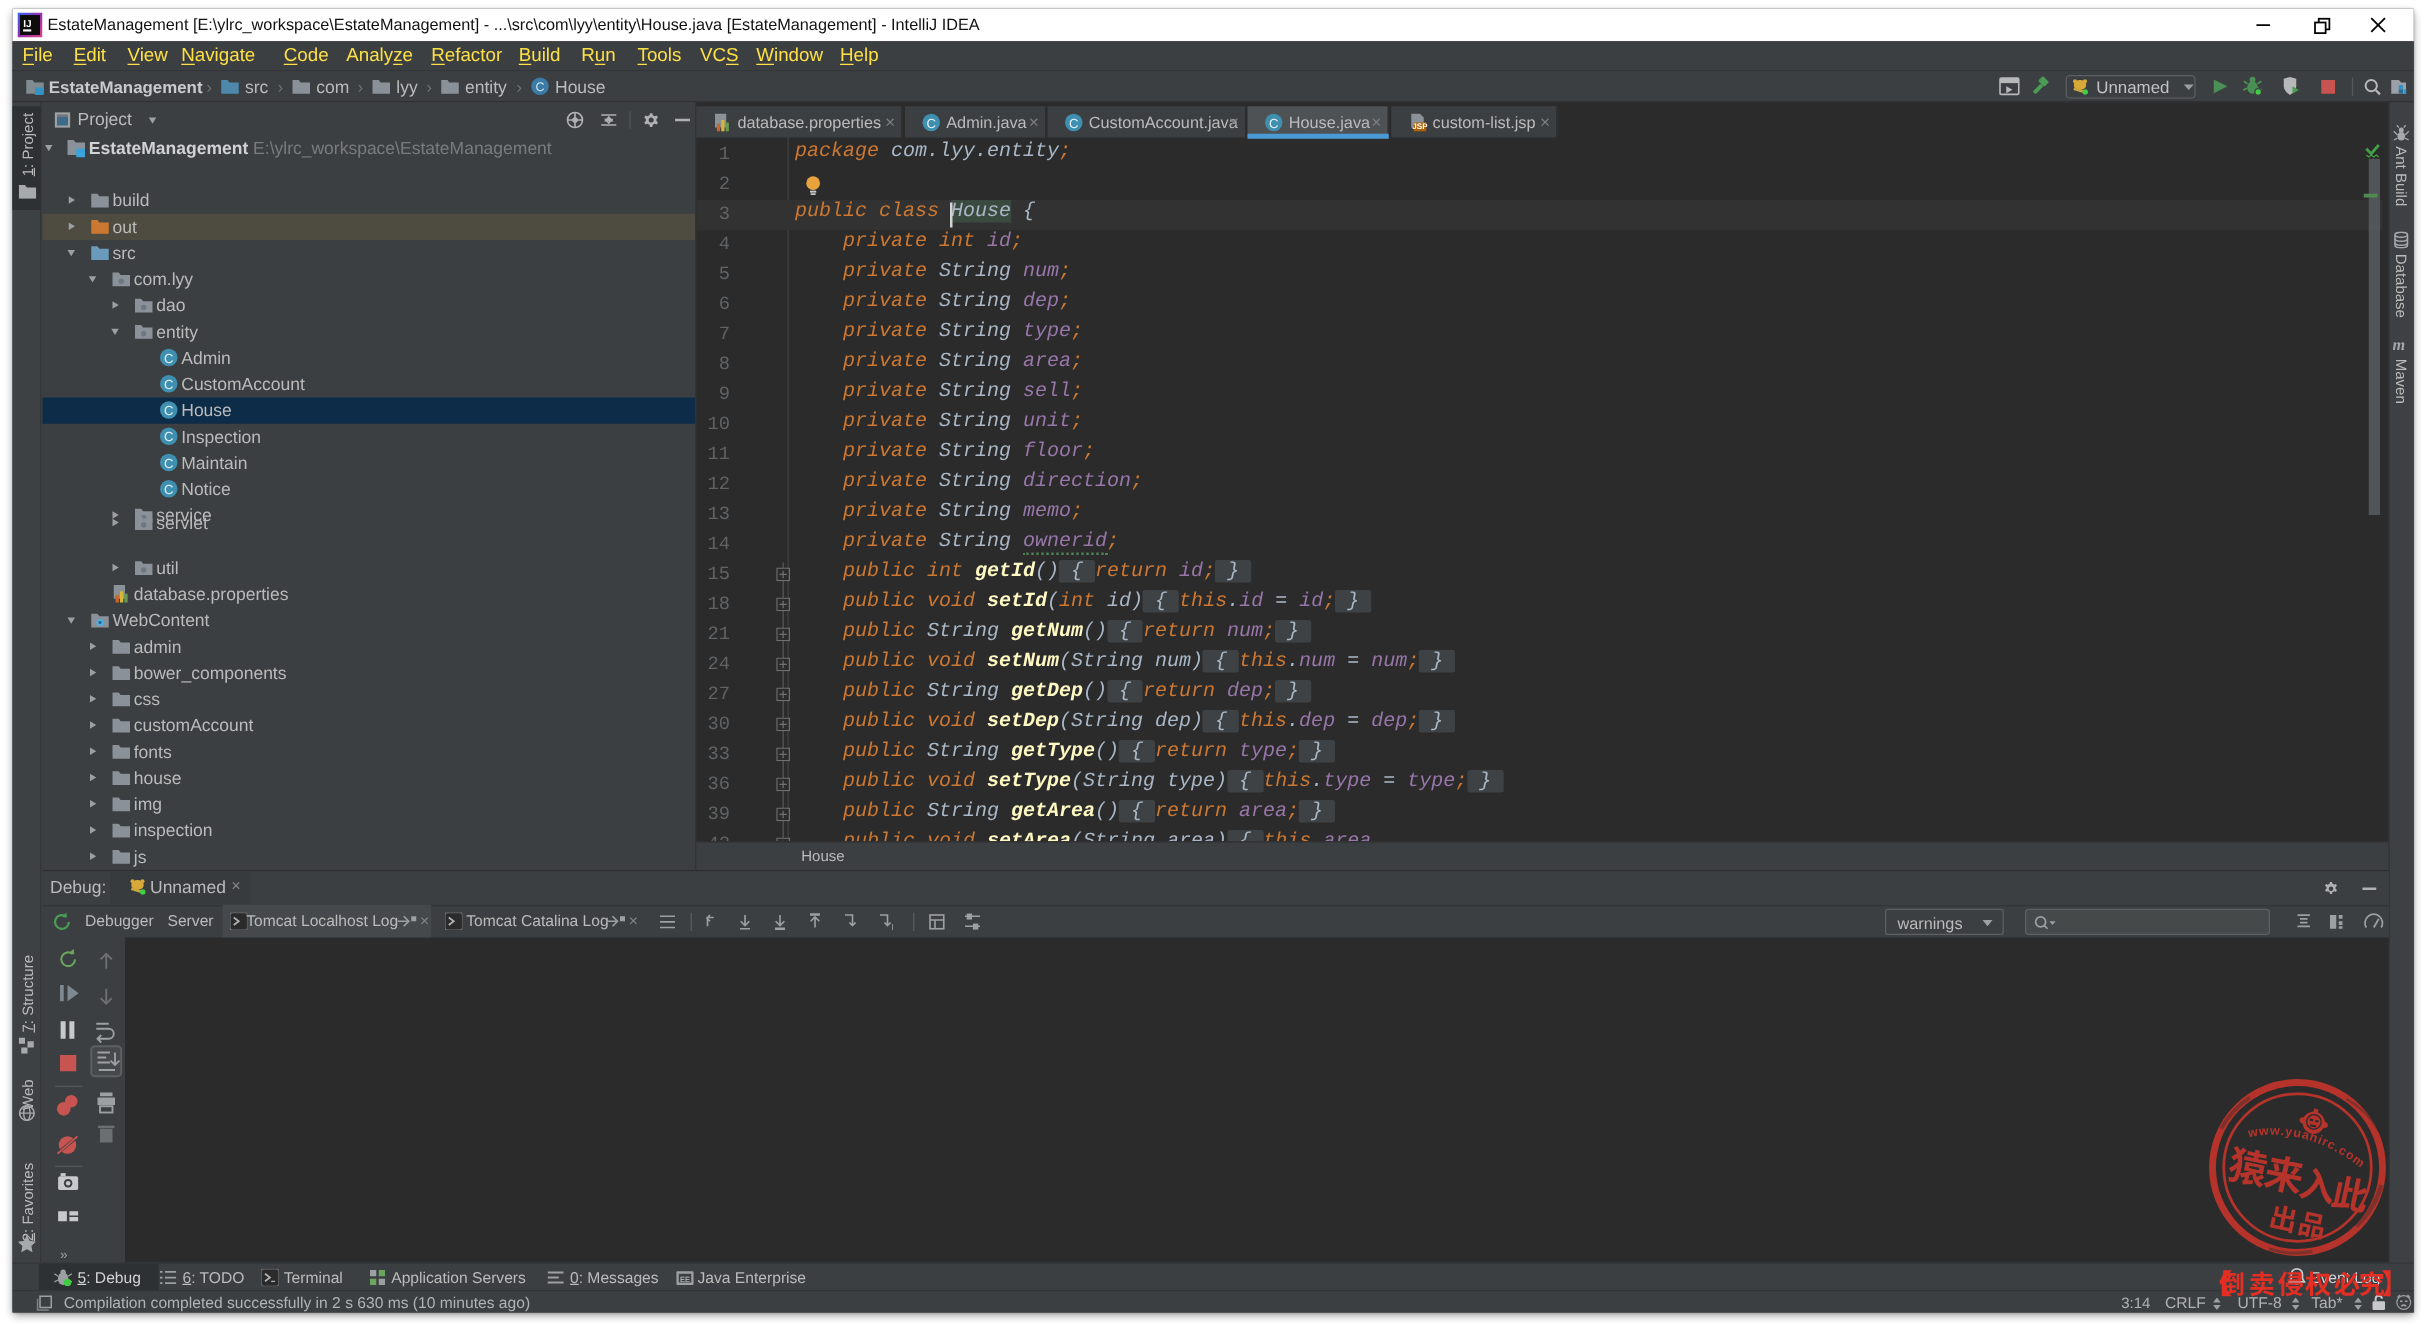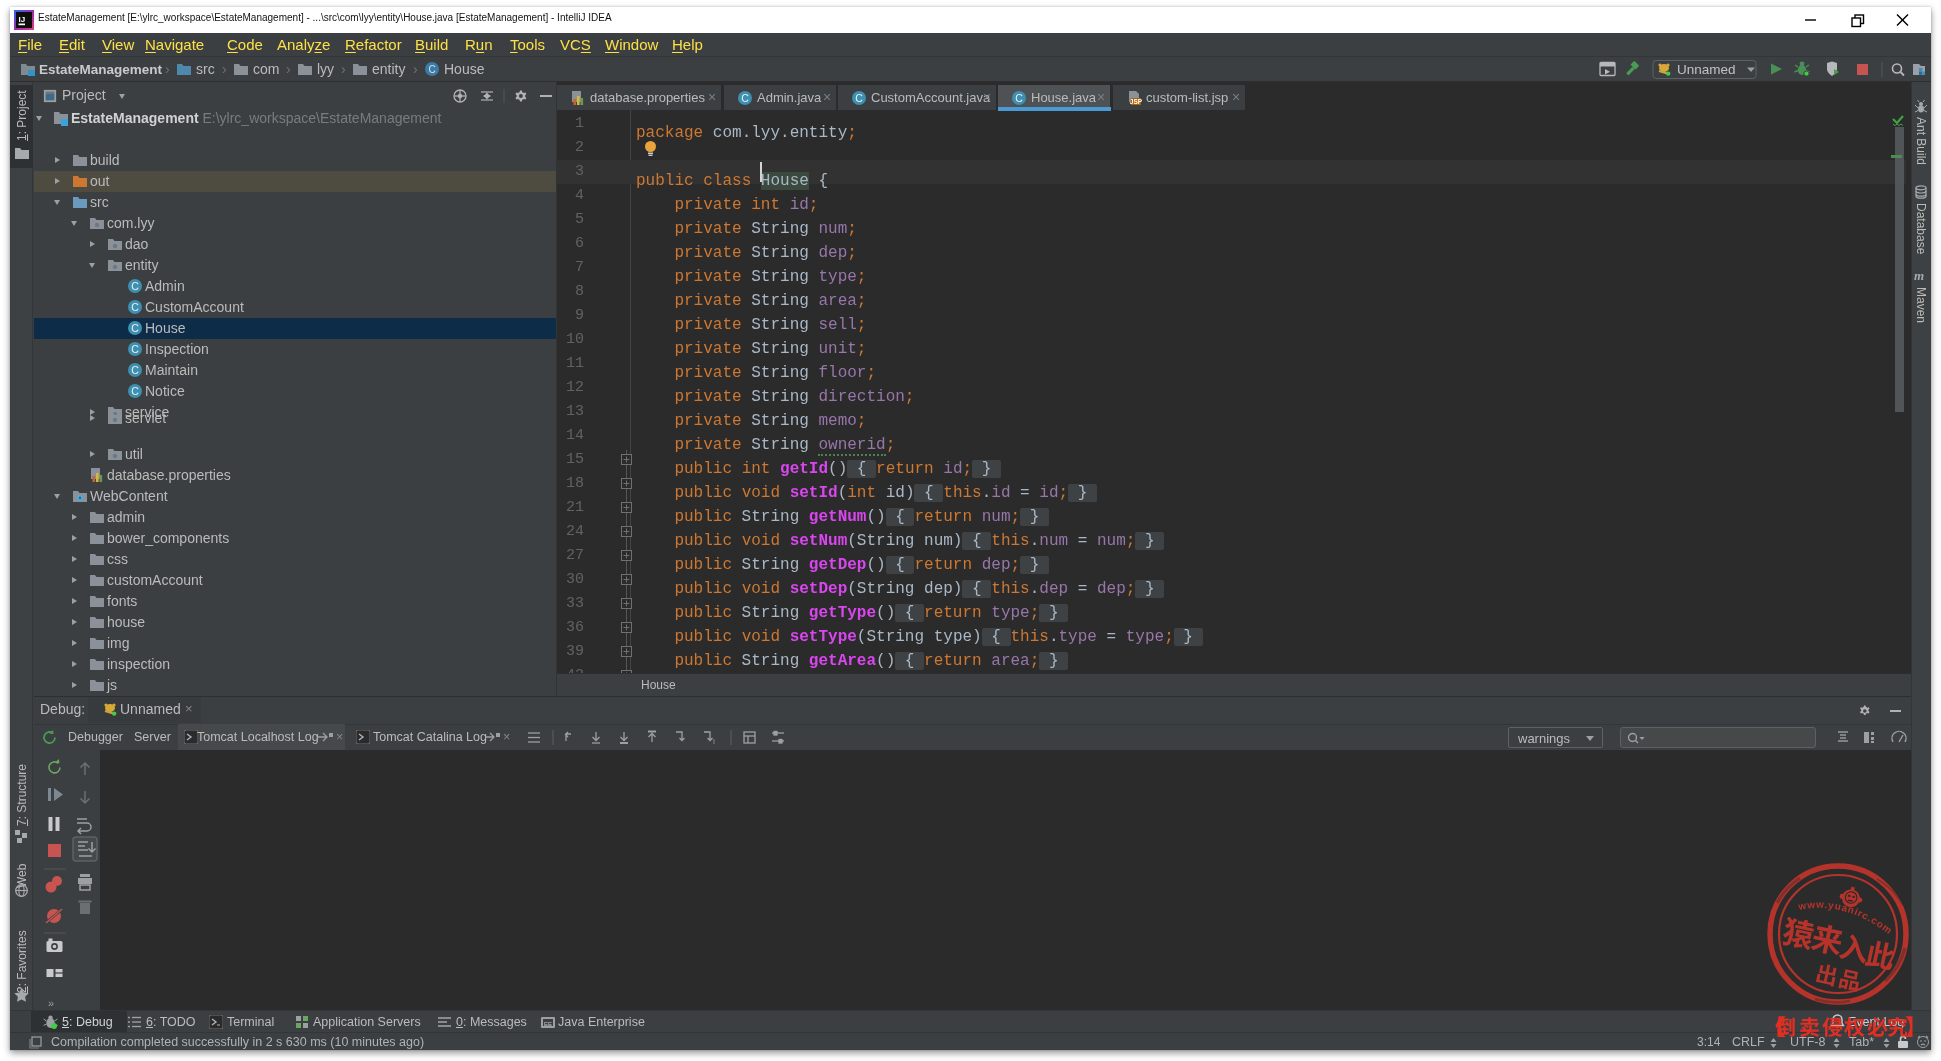--- a/index.html
+++ b/index.html
@@ -1,18 +1,18 @@
 <!DOCTYPE html>
 <html><head><meta charset="utf-8"><style>
 *{margin:0;padding:0;box-sizing:border-box;}
 html,body{width:1941px;height:1061px;background:#fff;font-family:"Liberation Sans",sans-serif;overflow:hidden;}
 .abs{position:absolute;}
 #win{position:absolute;left:10px;top:7px;width:1921px;height:1043px;background:#3c3f41;box-shadow:0 3px 7px rgba(0,0,0,.42), 0 0 2px rgba(0,0,0,.2);}
 #titlebar{position:absolute;left:0;top:0;width:100%;height:26px;background:#fff;color:#000;}
-#titlebar .ttl{position:absolute;left:28px;top:5px;font-size:10px;color:#111;white-space:pre;}
+#titlebar .ttl{position:absolute;left:28px;top:5px;font-size:13px;color:#111;white-space:pre;}
 #menubar{position:absolute;left:0;top:26px;width:100%;height:24px;background:#3c3f41;border-bottom:1px solid #333638;}
 #menubar span.mi{position:absolute;top:3px;font-size:15px;color:#fde047;}
 #menubar u{text-decoration:underline;text-underline-offset:2px;}
 #navbar{position:absolute;left:0;top:50px;width:100%;height:25px;background:#3c3f41;border-bottom:1px solid #2c2e30;}
 .crumb{position:absolute;top:4px;font-size:14px;color:#bbbbbb;}
 .sep{color:#6e7173;}
 #leftstrip{position:absolute;left:0;top:75px;width:23px;height:928px;background:#3e4143;border-right:1px solid #333638;}
 .vtab{position:absolute;left:0;width:23px;background:#2e3133;}
 .vtext{position:absolute;transform:rotate(-90deg);transform-origin:0 0;font-size:12px;color:#bbbbbb;white-space:nowrap;}
 .vtextcw{position:absolute;transform:rotate(90deg);transform-origin:0 0;font-size:12px;color:#bbbbbb;white-space:nowrap;}
@@ -25,24 +25,24 @@
 .arrow-d{position:absolute;width:0;height:0;border-top:5.5px solid #9da0a3;border-left:3.5px solid transparent;border-right:3.5px solid transparent;}
 #editor{position:absolute;left:547px;top:75px;width:1354px;height:614px;background:#2b2b2b;}
 .etab{position:absolute;top:3px;height:25px;background:#3c3f41;border-right:1px solid #2b2b2b;font-size:13px;color:#bbbbbb;}
 .etab .tx{position:absolute;top:4px;}
 .etab .cl{position:absolute;top:3.5px;color:#7b7f82;font-size:14px;}
 .etab.sel{background:#4e5254;}
 .underl{position:absolute;height:4px;background:#4a9bd5;}
 #code{position:absolute;left:0;top:28px;width:100%;height:563px;font-family:"Liberation Mono",monospace;font-size:16px;}
 .cline{position:absolute;left:0;width:100%;height:24px;white-space:pre;}
 .lnum{position:absolute;width:27px;text-align:right;color:#606366;font-size:15px;top:3px;left:0;}
-.ctext{position:absolute;left:79px;top:12px;color:#a9b7c6;}
+.ctext{position:absolute;left:79px;top:0;color:#a9b7c6;font-style:italic;}
 .kw{color:#cc7832;}
 .fld{color:#9876aa;}
-.mth{color:#d946ef;font-weight:bold;}
+.mth{color:#fef9c3;font-weight:bold;}
 .fold{background:#3e4244;border-radius:2px;}
 #debug{position:absolute;left:24px;top:689px;width:1877px;height:314px;background:#3c3f41;border-top:1px solid #2c2e30;}
 .dtab{position:absolute;font-size:12.5px;color:#bbbbbb;}
 #console{position:absolute;left:66px;top:53px;width:1811px;height:261px;background:#2b2b2b;}
 #btoolbar{position:absolute;left:0;top:1003px;width:100%;height:22px;background:#3c3f41;border-top:1px solid #333638;font-size:12.5px;color:#bbbbbb;}
 #statusbar{position:absolute;left:0;top:1025px;width:100%;height:18px;background:#3c3f41;border-top:1px solid #333638;font-size:13px;color:#b0b3b5;}
 .ico{position:absolute;}
 </style></head><body>
 <div id="win">
 <div id="titlebar">

